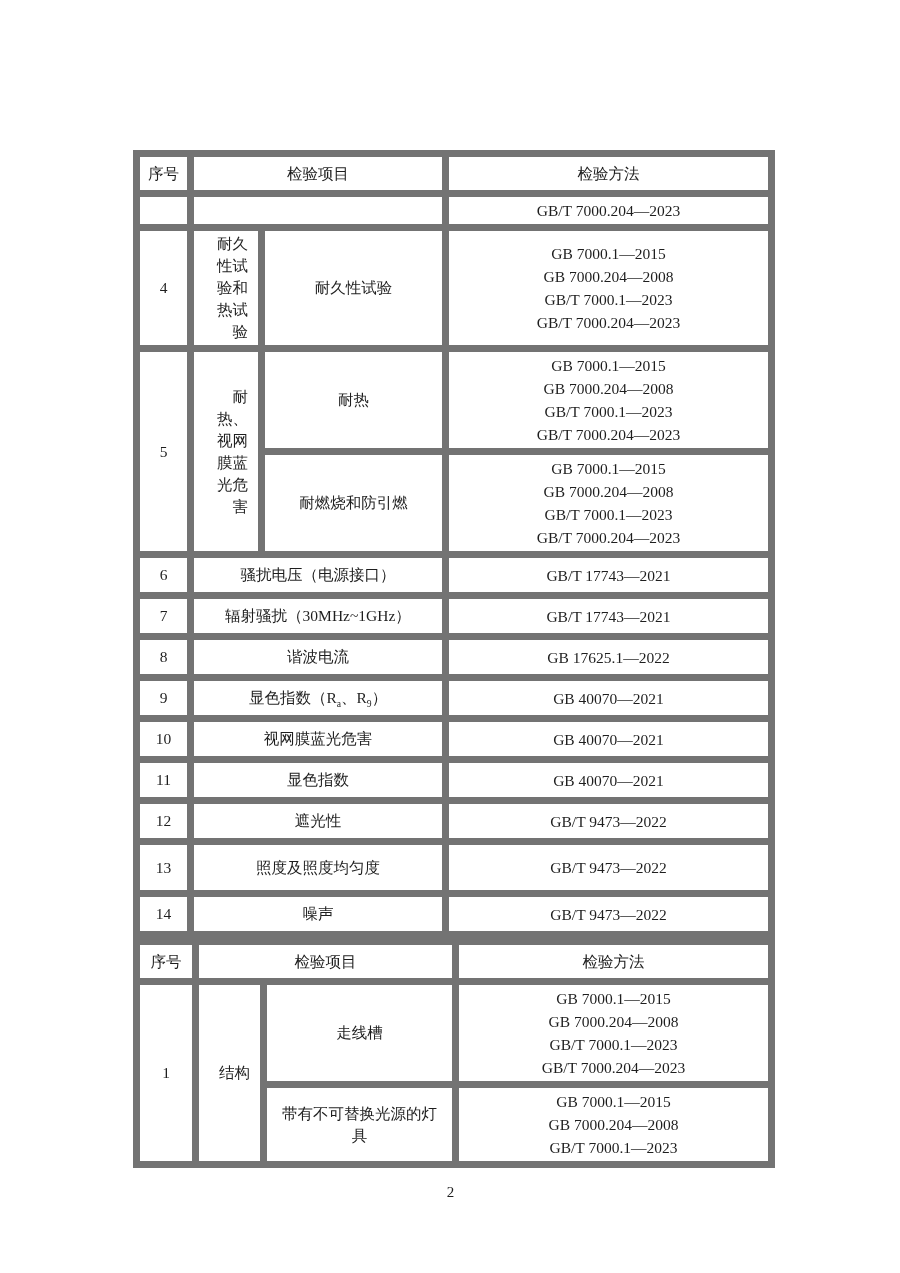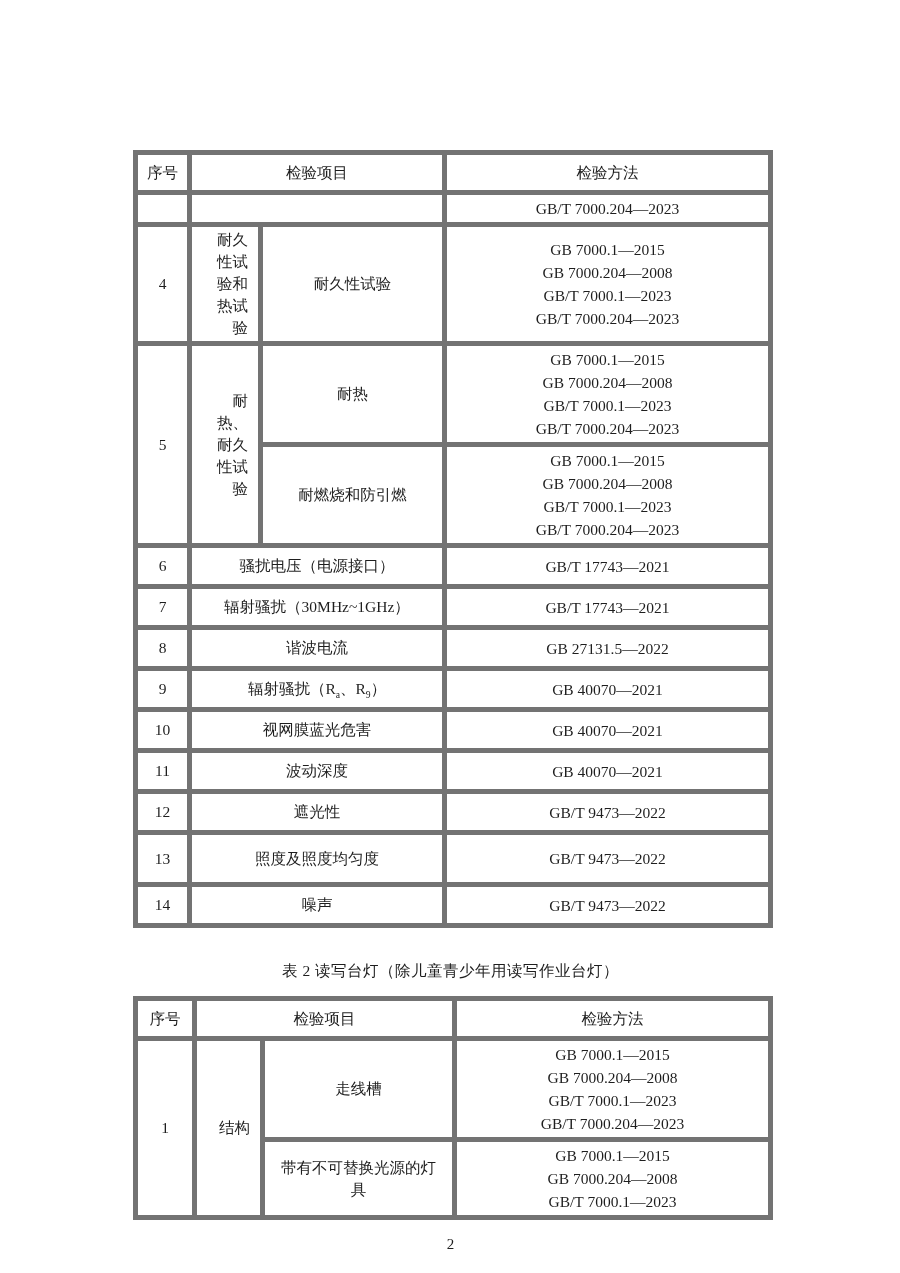--- a/index.html
+++ b/index.html
@@ -20,21 +20,21 @@
     left: 133px;
     top: 150px;
     width: 635px;
   }
   table {
     border-collapse: collapse;
     table-layout: fixed;
     width: 635px;
   }
   td {
-    border: 5px solid #737373;
+    border: 7px solid #737373;
     text-align: center;
     vertical-align: middle;
     font-size: 15.5px;
     line-height: 1.42;
     padding: 2px 4px;
     overflow: hidden;
   }
   .hdr-cell { font-weight: normal; }
   .methods {
     white-space: pre-line;
@@ -84,21 +84,21 @@
         <td>4</td>
         <td class="group-cell">耐久性试验和热试验</td>
         <td class="sub-cell">耐久性试验</td>
         <td class="methods">GB 7000.1—2015
 GB 7000.204—2008
 GB/T 7000.1—2023
 GB/T 7000.204—2023</td>
       </tr>
       <tr style="height:92px">
         <td rowspan="2">5</td>
-        <td rowspan="2" class="group-cell">耐热、耐久性试验</td>
+        <td rowspan="2" class="group-cell">耐热、视网膜蓝光危害</td>
         <td class="sub-cell">耐热</td>
         <td class="methods">GB 7000.1—2015
 GB 7000.204—2008
 GB/T 7000.1—2023
 GB/T 7000.204—2023</td>
       </tr>
       <tr style="height:88px">
         <td class="sub-cell">耐燃烧和防引燃</td>
         <td class="methods">GB 7000.1—2015
 GB 7000.204—2008
@@ -111,56 +111,55 @@
         <td class="methods">GB/T 17743—2021</td>
       </tr>
       <tr style="height:41px">
         <td>7</td>
         <td colspan="2">辐射骚扰（30MHz~1GHz）</td>
         <td class="methods">GB/T 17743—2021</td>
       </tr>
       <tr style="height:41px">
         <td>8</td>
         <td colspan="2">谐波电流</td>
-        <td class="methods">GB 27131.5—2022</td>
+        <td class="methods">GB 17625.1—2022</td>
       </tr>
       <tr style="height:41px">
         <td>9</td>
-        <td colspan="2"><span>辐射骚扰（R</span><sub>a</sub><span>、R</span><sub>9</sub><span>）</span></td>
+        <td colspan="2"><span>显色指数（R</span><sub>a</sub><span>、R</span><sub>9</sub><span>）</span></td>
         <td class="methods">GB 40070—2021</td>
       </tr>
       <tr style="height:41px">
         <td>10</td>
         <td colspan="2">视网膜蓝光危害</td>
         <td class="methods">GB 40070—2021</td>
       </tr>
       <tr style="height:41px">
         <td>11</td>
-        <td colspan="2">波动深度</td>
+        <td colspan="2">显色指数</td>
         <td class="methods">GB 40070—2021</td>
       </tr>
       <tr style="height:41px">
         <td>12</td>
         <td colspan="2">遮光性</td>
         <td class="methods">GB/T 9473—2022</td>
       </tr>
       <tr style="height:52px">
         <td>13</td>
         <td colspan="2">照度及照度均匀度</td>
         <td class="methods">GB/T 9473—2022</td>
       </tr>
       <tr style="height:41px">
         <td>14</td>
         <td colspan="2">噪声</td>
         <td class="methods">GB/T 9473—2022</td>
       </tr>
     </tbody>
   </table>
 
-  <div class="table-title">表 2 读写台灯（除儿童青少年用读写作业台灯）</div>
 
   <table>
     <colgroup>
       <col style="width:59px">
       <col style="width:68px">
       <col style="width:192px">
       <col style="width:316px">
     </colgroup>
     <tbody>
       <tr style="height:40px">

